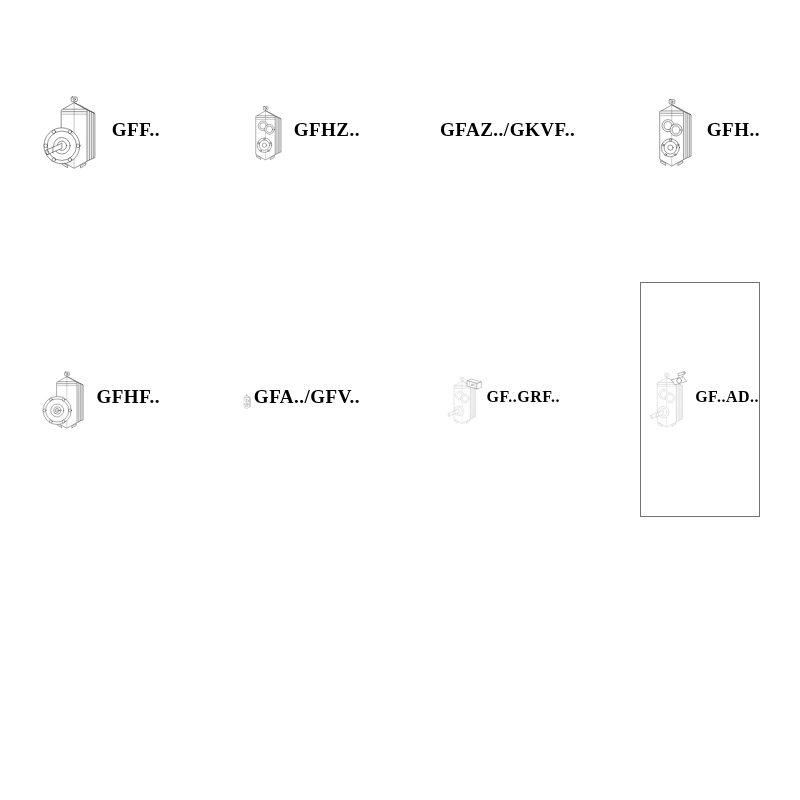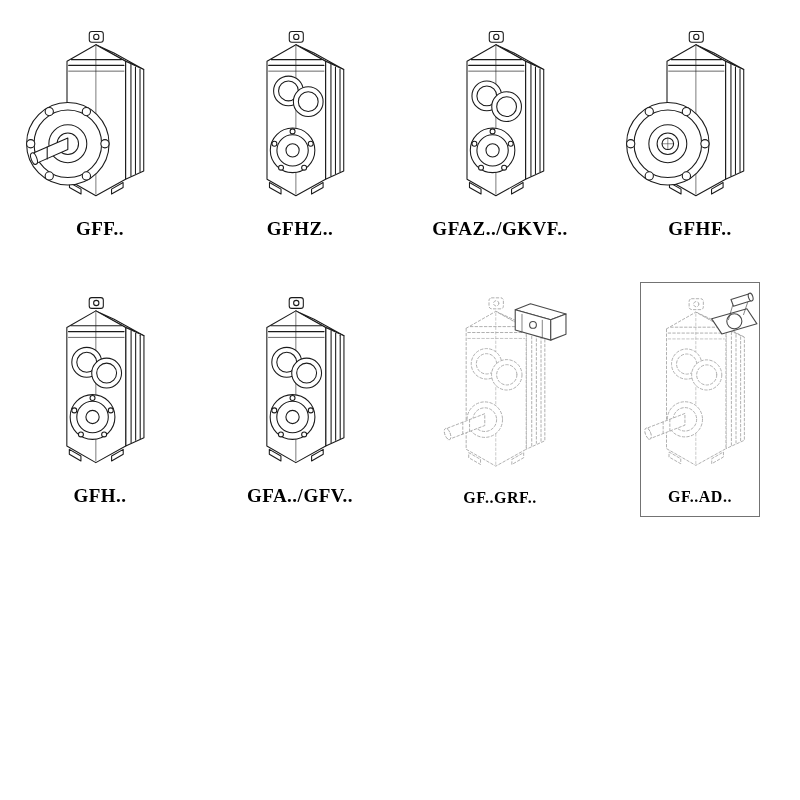--- a/index.html
+++ b/index.html
@@ -1,18 +1,18 @@
 <!DOCTYPE html>
 <html><head>
 <meta charset="utf-8">
 <style>
   html,body{margin:0;padding:0;background:#fff}
   body{width:800px;height:800px;overflow:hidden;font-family:"Liberation Serif",serif}
   .grid{display:grid;width:800px;height:800px;grid-template-columns:repeat(4,200px);grid-template-rows:266px 267px 267px}
-  .cell{display:flex;flex-direction:column;align-items:center;justify-content:space-between;padding-top:4px;box-sizing:border-box;background:#fff}
+  .cell{display:flex;flex-direction:row;align-items:center;justify-content:space-between;padding-top:4px;box-sizing:border-box;background:#fff}
   .cell.boxed{border:1px solid #737373}
   .label{font-weight:700;font-size:19px;letter-spacing:.5px;color:#000;padding-bottom:10px;white-space:nowrap}
   .label-lg{font-size:16px}
   svg.drawing{display:block;fill:#fff;stroke:currentColor;stroke-width:1.3;stroke-linejoin:round;stroke-linecap:round}
   .solidg{color:#1b1b1b}
   .ph{color:#a6a6a6;stroke-dasharray:3 2.5;stroke-width:1.05}
   .att{color:#4a4a4a}
 </style>
 </head>
 <body>
@@ -150,33 +150,33 @@
       <use href="#gb-housing"></use>
         <use href="#gb-upperbores"></use>
         <use href="#gb-lowerbore"></use>
     </svg>
     <figcaption class="label">GFAZ../GKVF..</figcaption>
   </figure>
 
   <figure class="cell">
     <svg class="drawing solidg" viewBox="0 0 200 240" width="200" height="230">
       <use href="#gb-housing"></use>
+        <use href="#gb-upperbores"></use>
+        <use href="#gb-lowerbore"></use>
+    </svg>
+    <figcaption class="label">GFH..</figcaption>
+  </figure>
+
+  <figure class="cell">
+    <svg class="drawing solidg" viewBox="0 0 200 240" width="200" height="230">
+      <use href="#gb-housing"></use>
         <use href="#gb-flange"></use>
         <use href="#gb-hub"></use>
     </svg>
     <figcaption class="label">GFHF..</figcaption>
-  </figure>
-
-  <figure class="cell">
-    <svg class="drawing solidg" viewBox="0 0 200 240" width="200" height="230">
-      <use href="#gb-housing"></use>
-        <use href="#gb-upperbores"></use>
-        <use href="#gb-lowerbore"></use>
-    </svg>
-    <figcaption class="label">GFH..</figcaption>
   </figure>
 
 
 
 
 
   <figure class="cell">
     <svg class="drawing solidg" viewBox="0 0 200 240" width="200" height="230">
       <use href="#gb-housing"></use>
         <use href="#gb-upperbores"></use>

